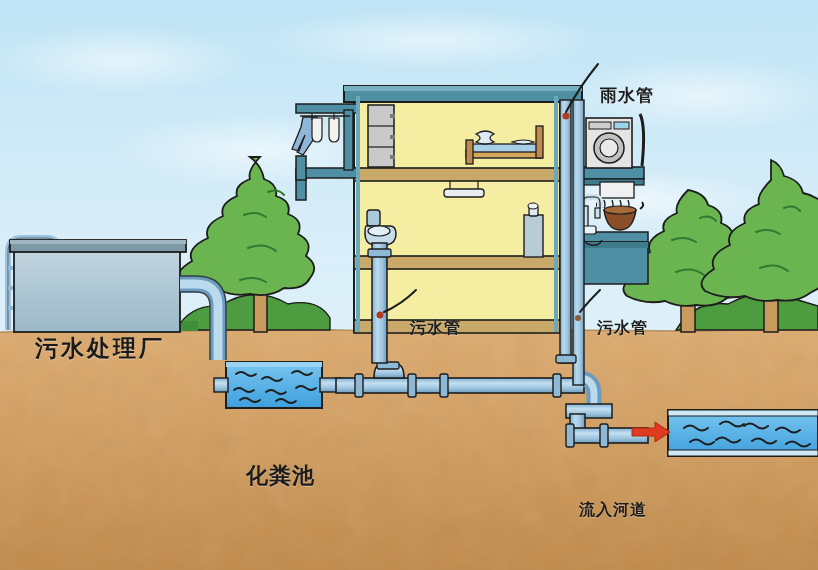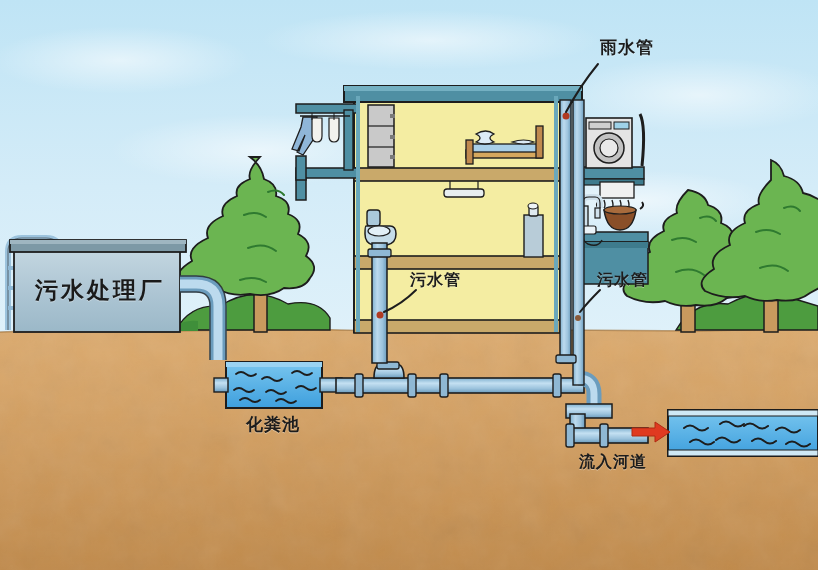--- a/index.html
+++ b/index.html
@@ -1,23 +1,23 @@
 <!DOCTYPE html>
 <html><head>
 <meta charset="utf-8">
 <style>
   html,body{margin:0;padding:0;background:#fff;}
   #scene{position:relative;width:818px;height:570px;overflow:hidden;
          font-family:"DejaVu Sans","Liberation Sans",sans-serif;}
   #scene svg{position:absolute;left:0;top:0;}
   .lbl{position:absolute;font-weight:700;color:#1c1c1c;white-space:nowrap;
-       letter-spacing:1px;text-shadow:0 1px 0 rgba(255,255,255,.35);}
+       letter-spacing:1px;text-shadow:0 1px 0 rgba(255,255,255,.35);margin-top:48px;}
   #lbl-rain{left:600px;top:36px;font-size:17px;}
-  #lbl-plant{left:35px;top:275px;font-size:23px;color:#1a1a1a;letter-spacing:3px;}
-  #lbl-septic{left:246px;top:413px;font-size:17px;}
+  #lbl-plant{left:35px;top:285px;font-size:23px;color:#1a1a1a;letter-spacing:3px;}
+  #lbl-septic{left:246px;top:413px;font-size:22px;}
   #lbl-sewage-l{left:410px;top:270px;font-size:16px;}
   #lbl-sewage-r{left:597px;top:270px;font-size:16px;}
   #lbl-river{left:579px;top:452px;font-size:16px;}
 </style>
 </head>
 <body>
 
 <div id="scene">
 <svg width="818" height="570" viewBox="0 0 818 570" xmlns="http://www.w3.org/2000/svg">
   <defs>

